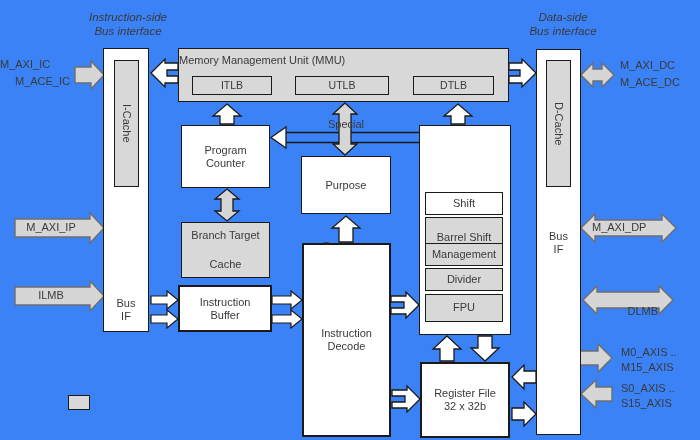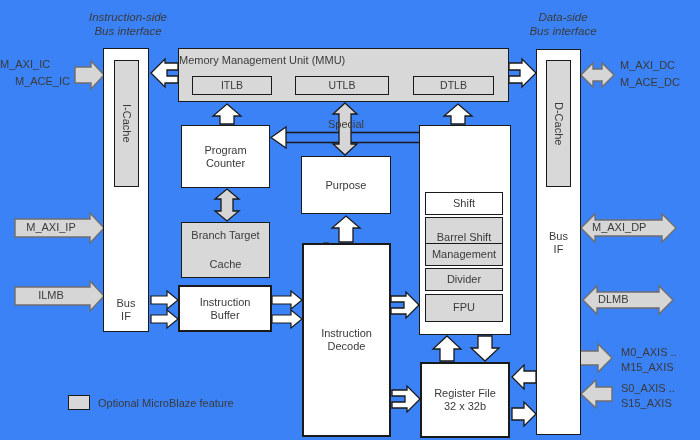--- a/index.html
+++ b/index.html
@@ -174,22 +174,21 @@
   </div>
 
   <div class="lbl" style="left:0px;top:58px;width:70px;text-align:left;">M_AXI_IC</div>
   <div class="lbl" style="left:0px;top:75px;width:70px;text-align:right;">M_ACE_IC</div>
   <div class="lbl" style="left:18px;top:221px;width:66px;text-align:center;">M_AXI_IP</div>
   <div class="lbl" style="left:18px;top:289px;width:66px;text-align:center;">ILMB</div>
 
   <div class="lbl" style="left:620px;top:59px;">M_AXI_DC</div>
   <div class="lbl" style="left:620px;top:76px;">M_ACE_DC</div>
   <div class="lbl" style="left:592px;top:221px;width:72px;text-align:left;">M_AXI_DP</div>
-  <div class="lbl" style="left:598px;top:293px;width:60px;text-align:left;">DLMB</div>
+  <div class="lbl" style="left:598px;top:305px;width:60px;text-align:right;">DLMB</div>
   <div class="lbl" style="left:621px;top:346px;">M0_AXIS ..</div>
   <div class="lbl" style="left:621px;top:361px;">M15_AXIS</div>
   <div class="lbl" style="left:621px;top:382px;">S0_AXIS ..</div>
   <div class="lbl" style="left:621px;top:397px;">S15_AXIS</div>
 
   <div class="abs gray" style="left:68px;top:395px;width:22px;height:15px;border:1.2px solid #1a1a1a;z-index:3;box-sizing:border-box;"></div>
-  <div class="legend-label" style="left:98px;top:397px;">Optional MicroBlaze feature</div>
 
 </div>
 
 </body></html>

